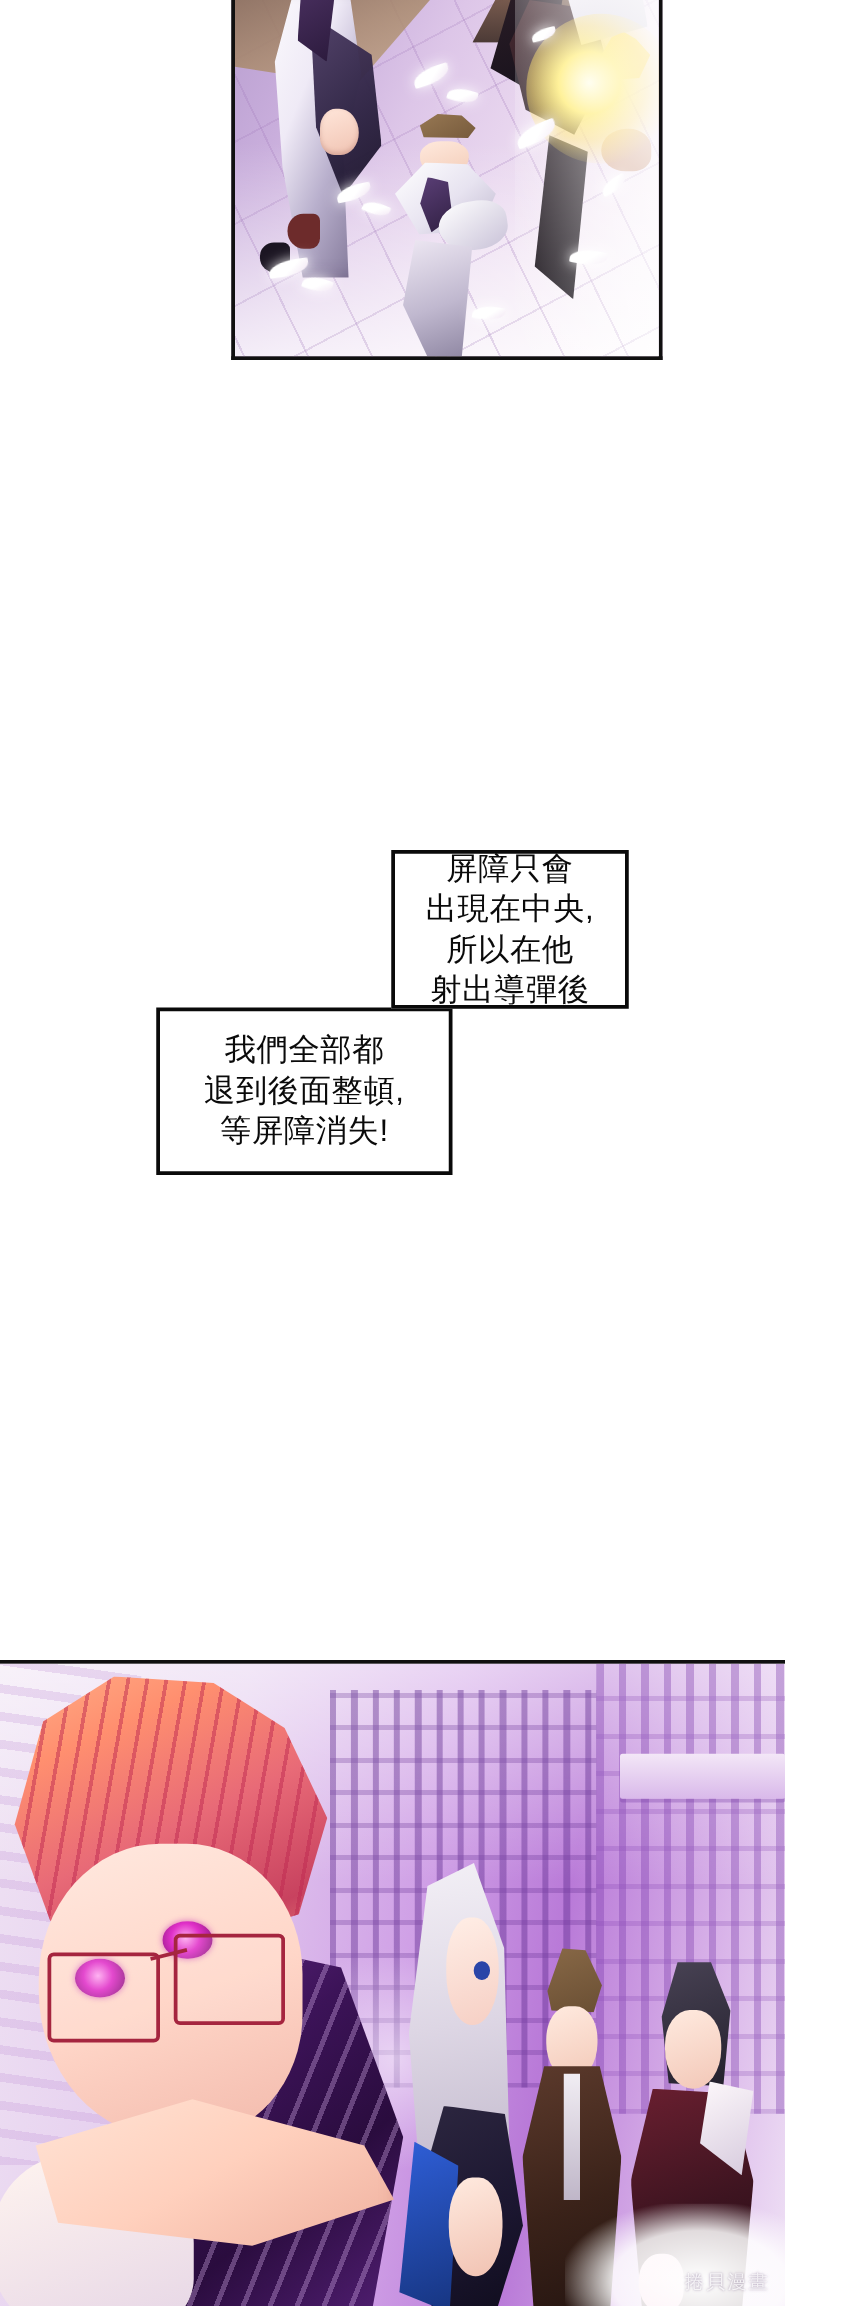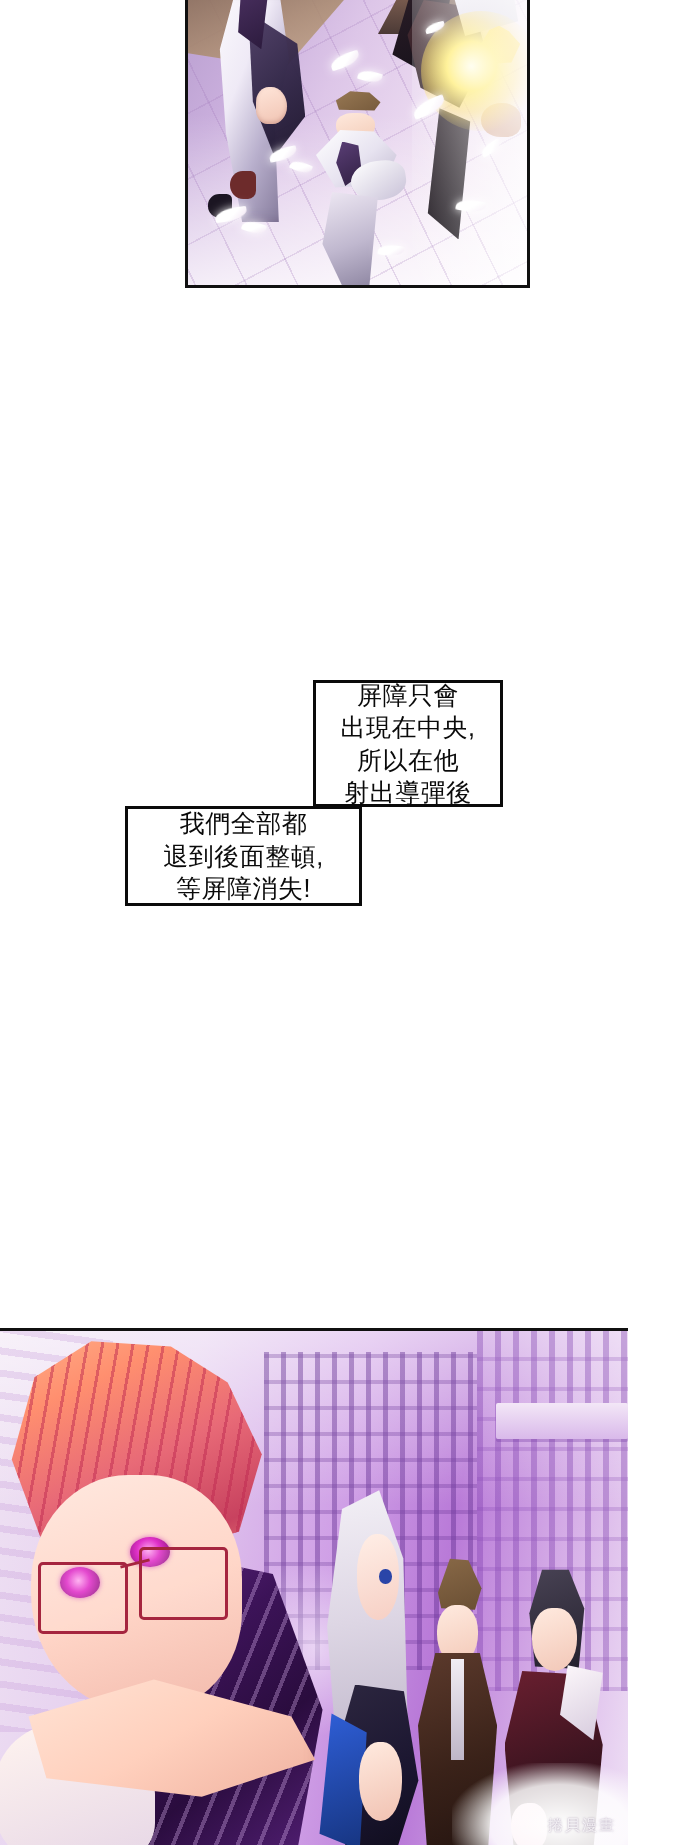--- a/index.html
+++ b/index.html
@@ -204,21 +204,21 @@
     top: 640px;
     width: 190px;
     height: 127px;
     z-index: 4;
     margin-top: 40px;
   }
   #bubble-2 {
     left: 125px;
     top: 806px;
     width: 237px;
-    height: 100px;
+    height: 134px;
     z-index: 3;
   }
 
   
   .panel-bottom {
     position: absolute;
     left: 0px;
     top: 1328px;
     width: 628px;
     height: 517px;

